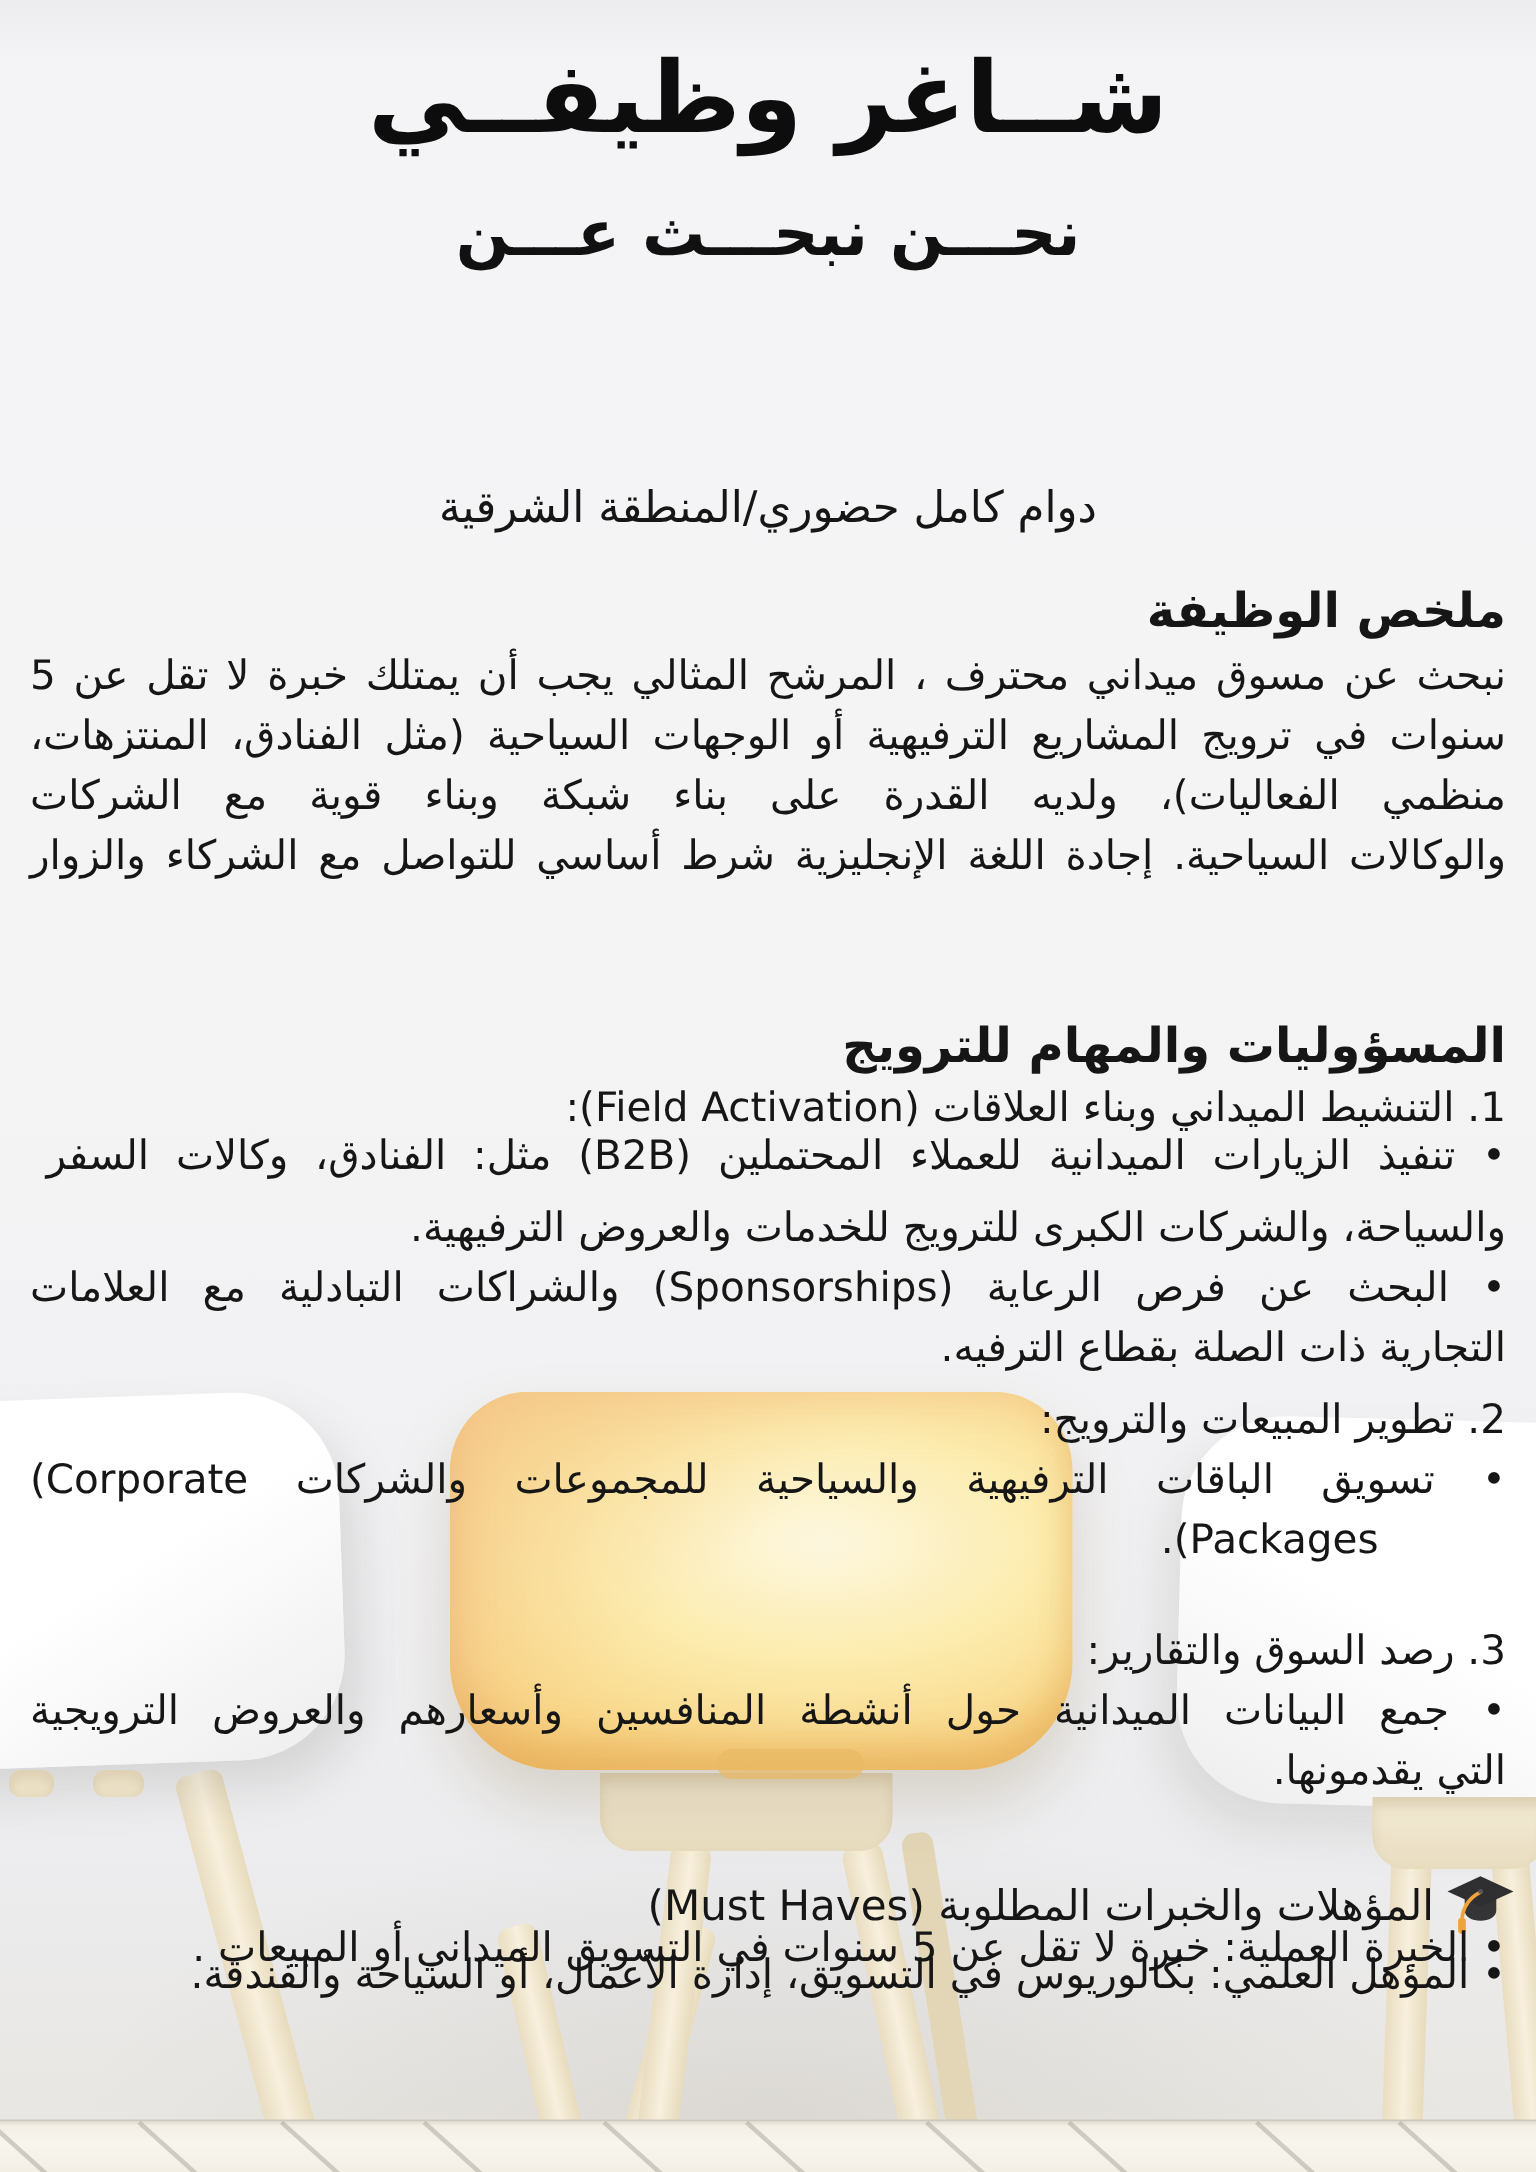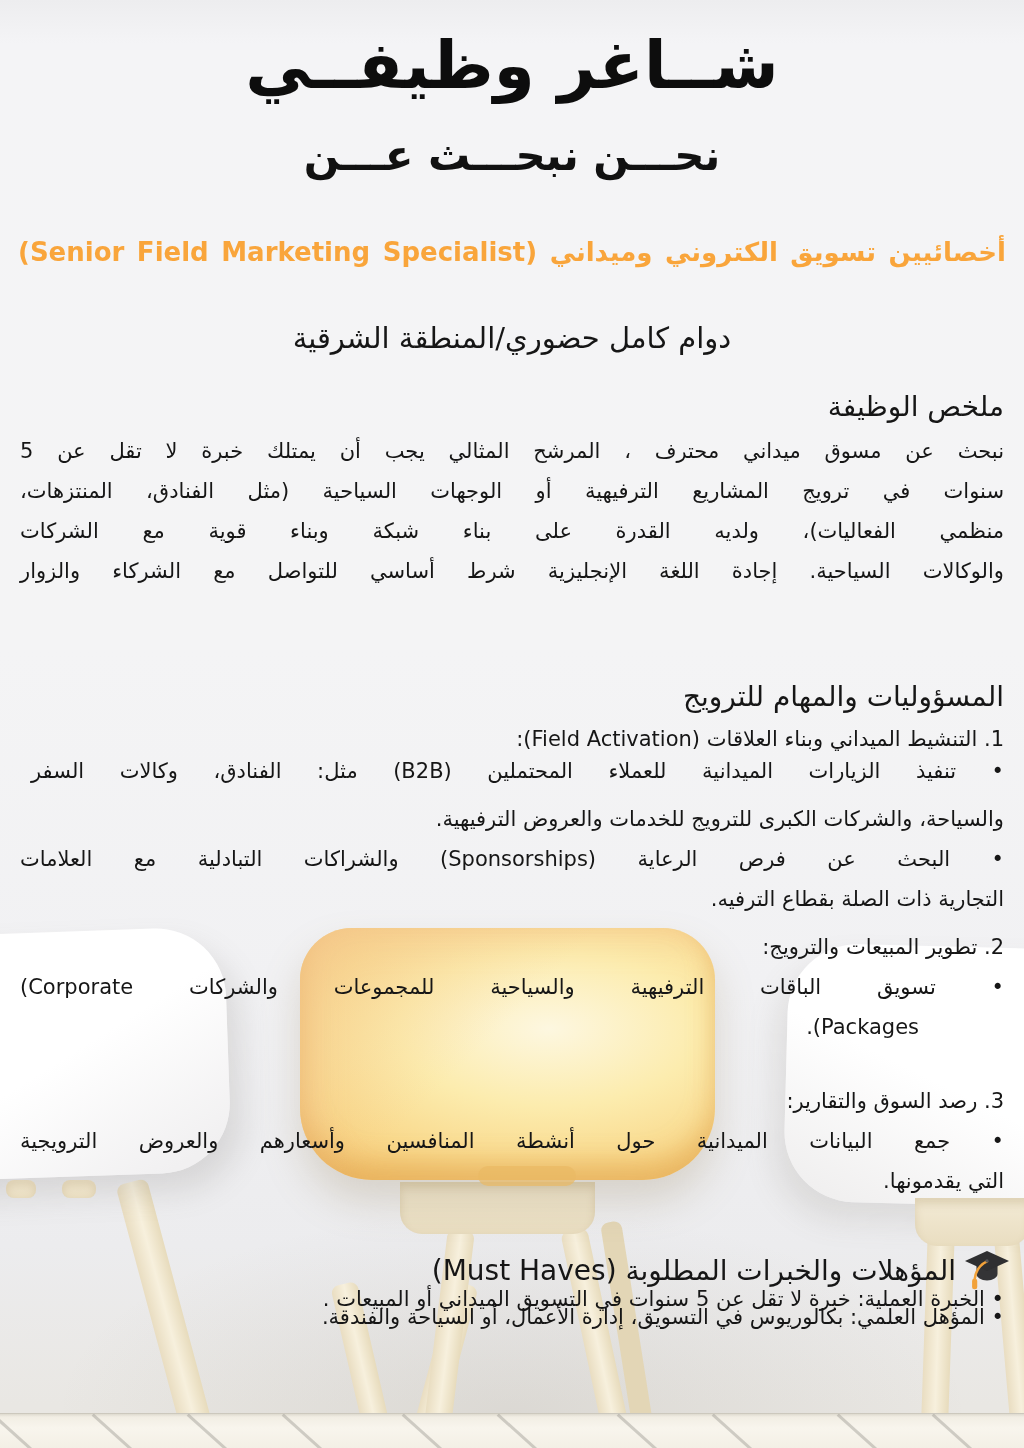--- a/index.html
+++ b/index.html
@@ -32,30 +32,30 @@
     border-radius:8px;transform-origin:top center;}
   .cbase{position:absolute;background:linear-gradient(180deg,#f3ebd6,#e9ddc0);
     border-radius:0 0 22px 22px;box-shadow:inset 0 6px 8px rgba(160,130,80,.25);}
   .floor{position:absolute;left:0;top:1413px;width:1024px;height:35px;
     background:linear-gradient(180deg,#dedacf 0px,#f2eee4 3px,#f8f5ed 14px,#f3efe5 35px);
     border-top:1px solid #ccc8bd;overflow:hidden;}
   .pl{position:absolute;top:-10px;width:3px;height:64px;background:rgba(150,148,140,.42);
     transform:rotate(-48deg);}
   
   .ln{position:absolute;left:0;right:0;padding:0 20px;direction:rtl;
-    font-size:21px;line-height:38px;color:#161616;}
+    font-size:27px;line-height:38px;color:#161616;}
   .just{text-align:justify;text-align-last:justify;}
   .rt{text-align:right;}
   .ctr{text-align:center;}
   .t1{top:14px;font-size:66px;line-height:104px;font-weight:bold;color:#0d0d0d;}
   .t2{top:122px;font-size:42px;line-height:68px;font-weight:bold;color:#111;}
   .role{top:226px;padding:0 18px;font-size:26px;line-height:52px;font-weight:bold;
     color:#F9A53B;text-align:justify;text-align-last:justify;direction:rtl;position:absolute;left:0;right:0;}
   .mode{top:312px;font-size:29px;line-height:52px;}
-  .sech{font-size:28px;}
+  .sech{font-size:32px;font-weight:bold;}
   .qhead{position:absolute;top:1248px;left:0;right:0;padding:0 14px;direction:rtl;
     display:flex;align-items:center;gap:8px;font-size:28px;line-height:46px;color:#161616;}
   .qhead svg{flex:0 0 auto;}
 </style>
 </head>
 <body>
 
 <div class="scene">
   <div class="amb"></div>
 
@@ -88,21 +88,20 @@
     <div class="pl" style="left:735px;"></div>
     <div class="pl" style="left:860px;"></div>
     <div class="pl" style="left:955px;"></div>
   </div>
 </div>
 
 <div class="textlayer">
   <div class="ln ctr t1">شــاغر وظيفــي</div>
   <div class="ln ctr t2">نحـــن نبحـــث عـــن</div>
 
-  <div class="role">أخصائيين تسويق الكتروني وميداني  (Senior Field Marketing Specialist)</div>
   <div class="ln ctr mode">دوام كامل حضوري/المنطقة الشرقية</div>
 
   <div class="ln rt sech" style="top:388px;">ملخص الوظيفة</div>
   <div class="ln just" style="top:432px;">نبحث عن مسوق ميداني محترف ، المرشح المثالي يجب أن يمتلك خبرة لا تقل عن 5</div>
   <div class="ln just" style="top:472px;">سنوات في ترويج المشاريع الترفيهية أو الوجهات السياحية (مثل الفنادق، المنتزهات،</div>
   <div class="ln just" style="top:512px;">منظمي الفعاليات)، ولديه القدرة على بناء شبكة وبناء قوية مع الشركات</div>
   <div class="ln just" style="top:552px;">والوكالات السياحية. إجادة اللغة الإنجليزية شرط أساسي للتواصل مع الشركاء والزوار</div>
 
   <div class="ln rt sech" style="top:678px;">المسؤوليات والمهام للترويج</div>
   <div class="ln rt" style="top:720px;">1. التنشيط الميداني وبناء العلاقات (Field Activation):</div>

